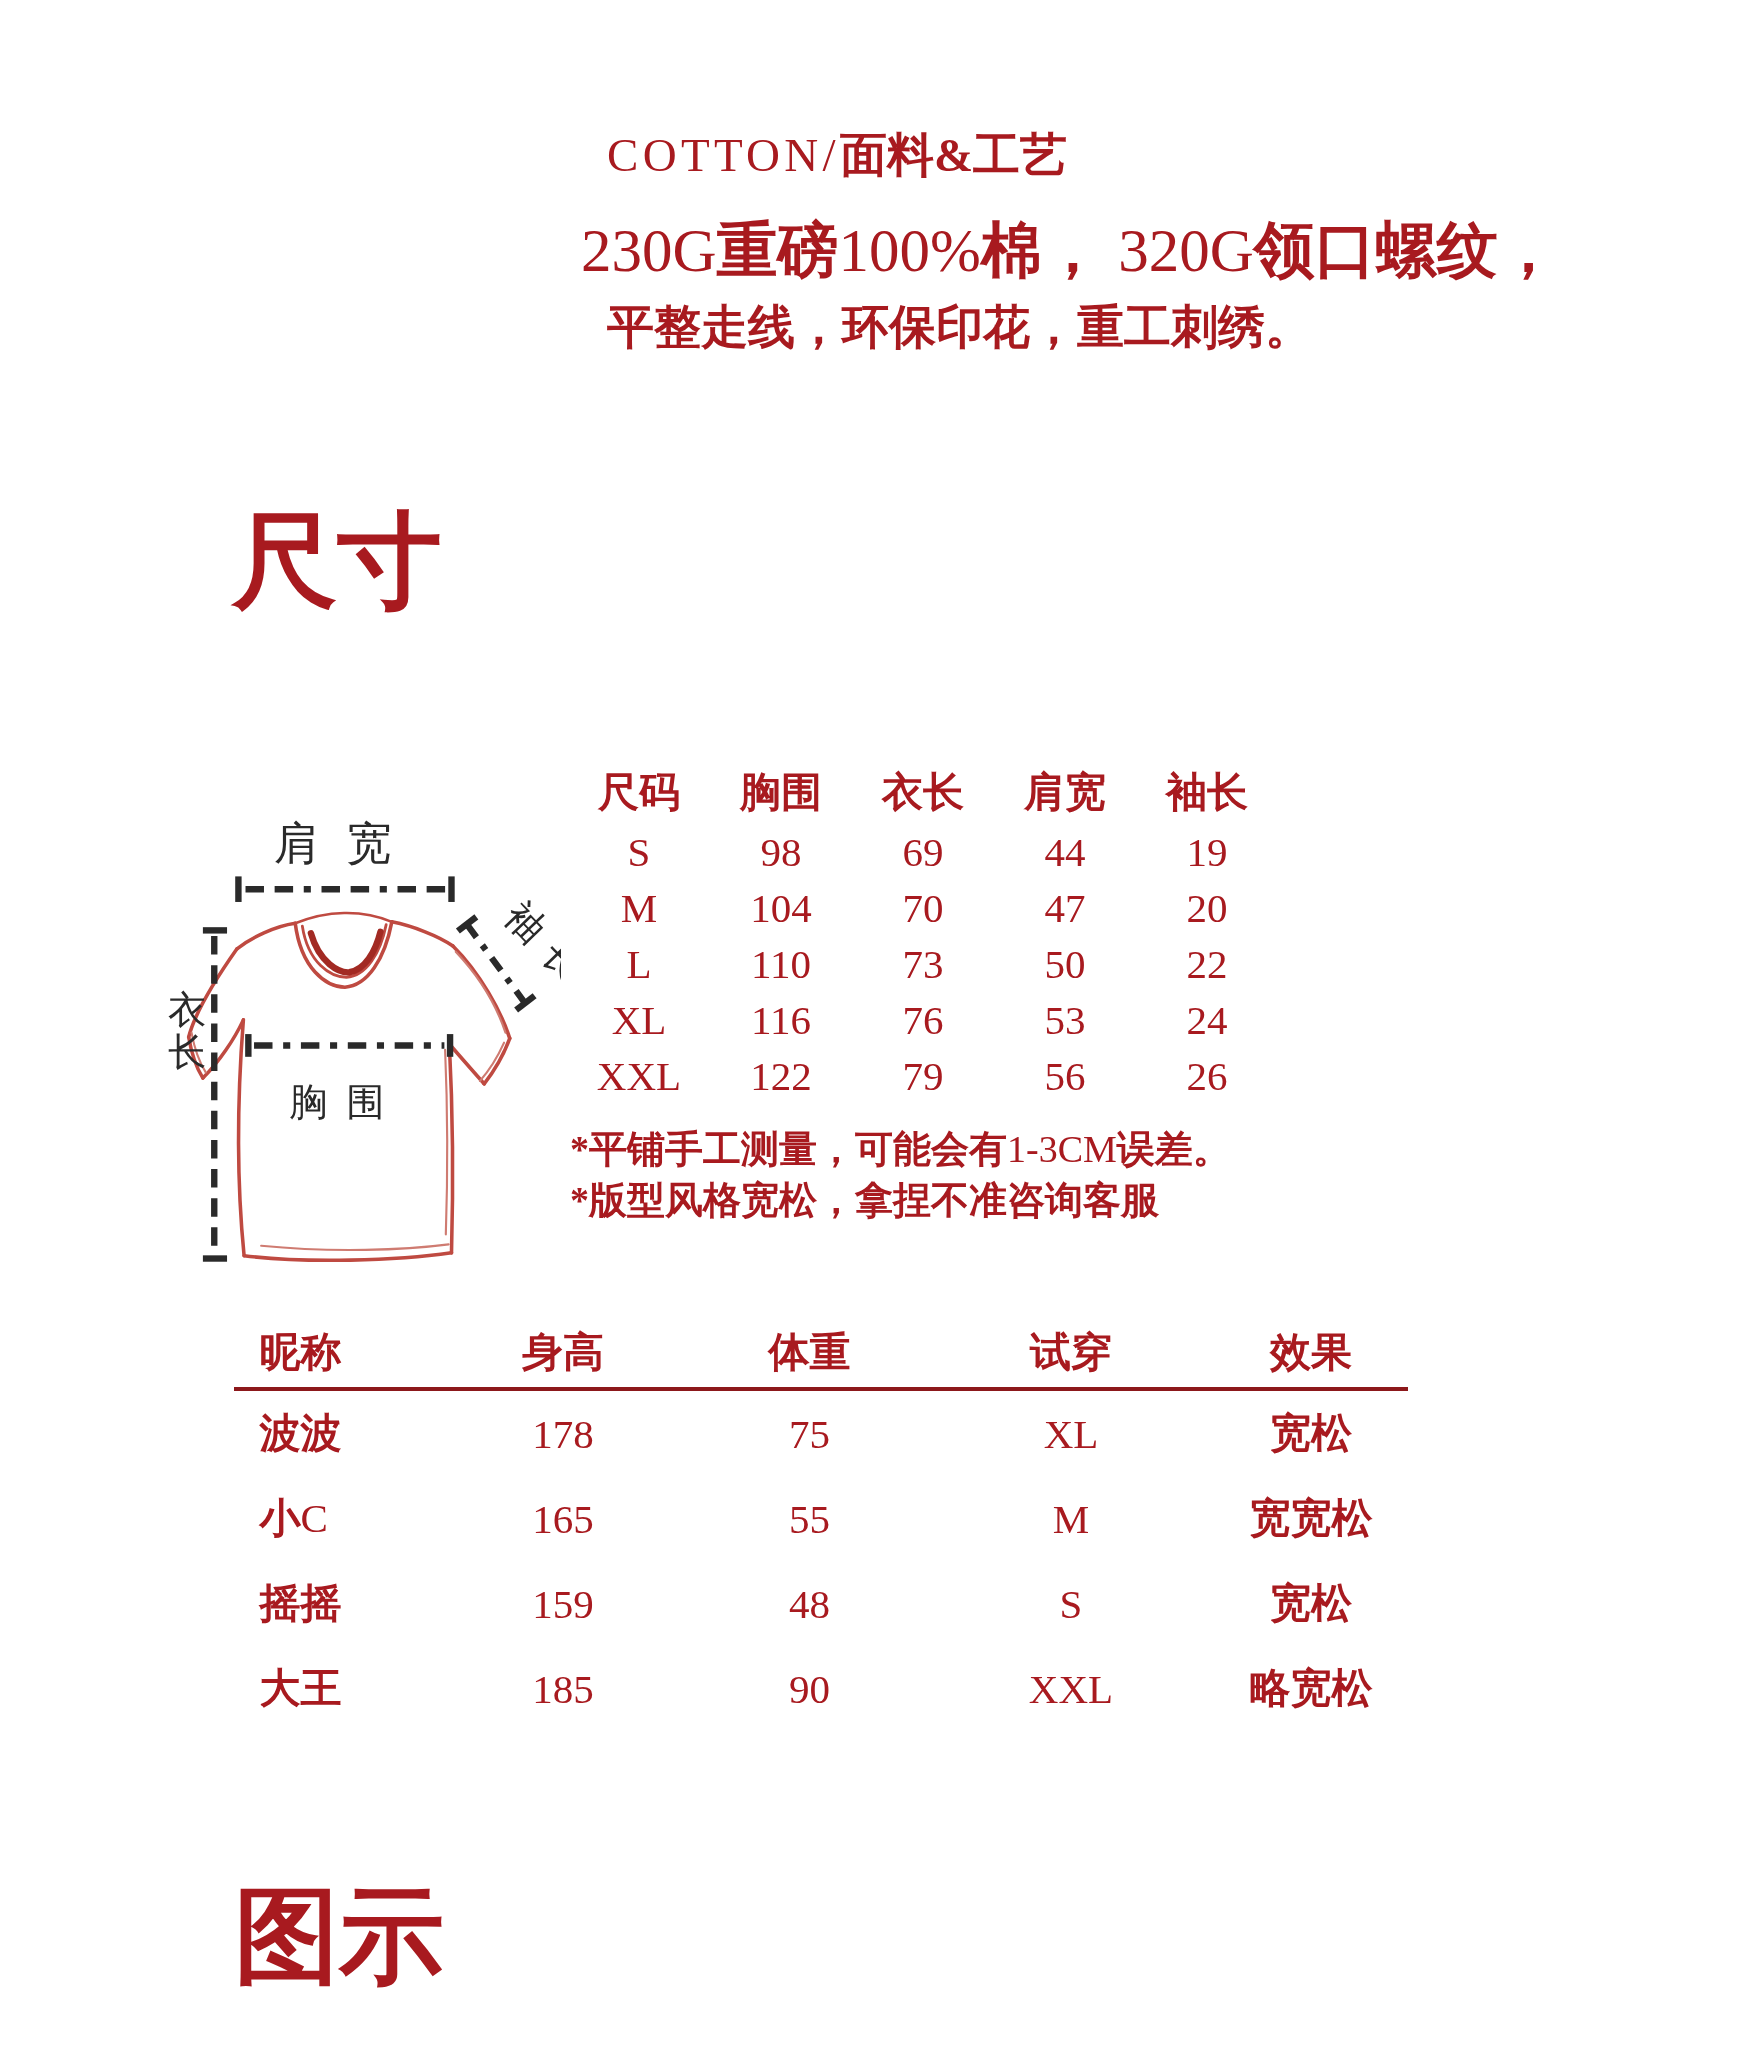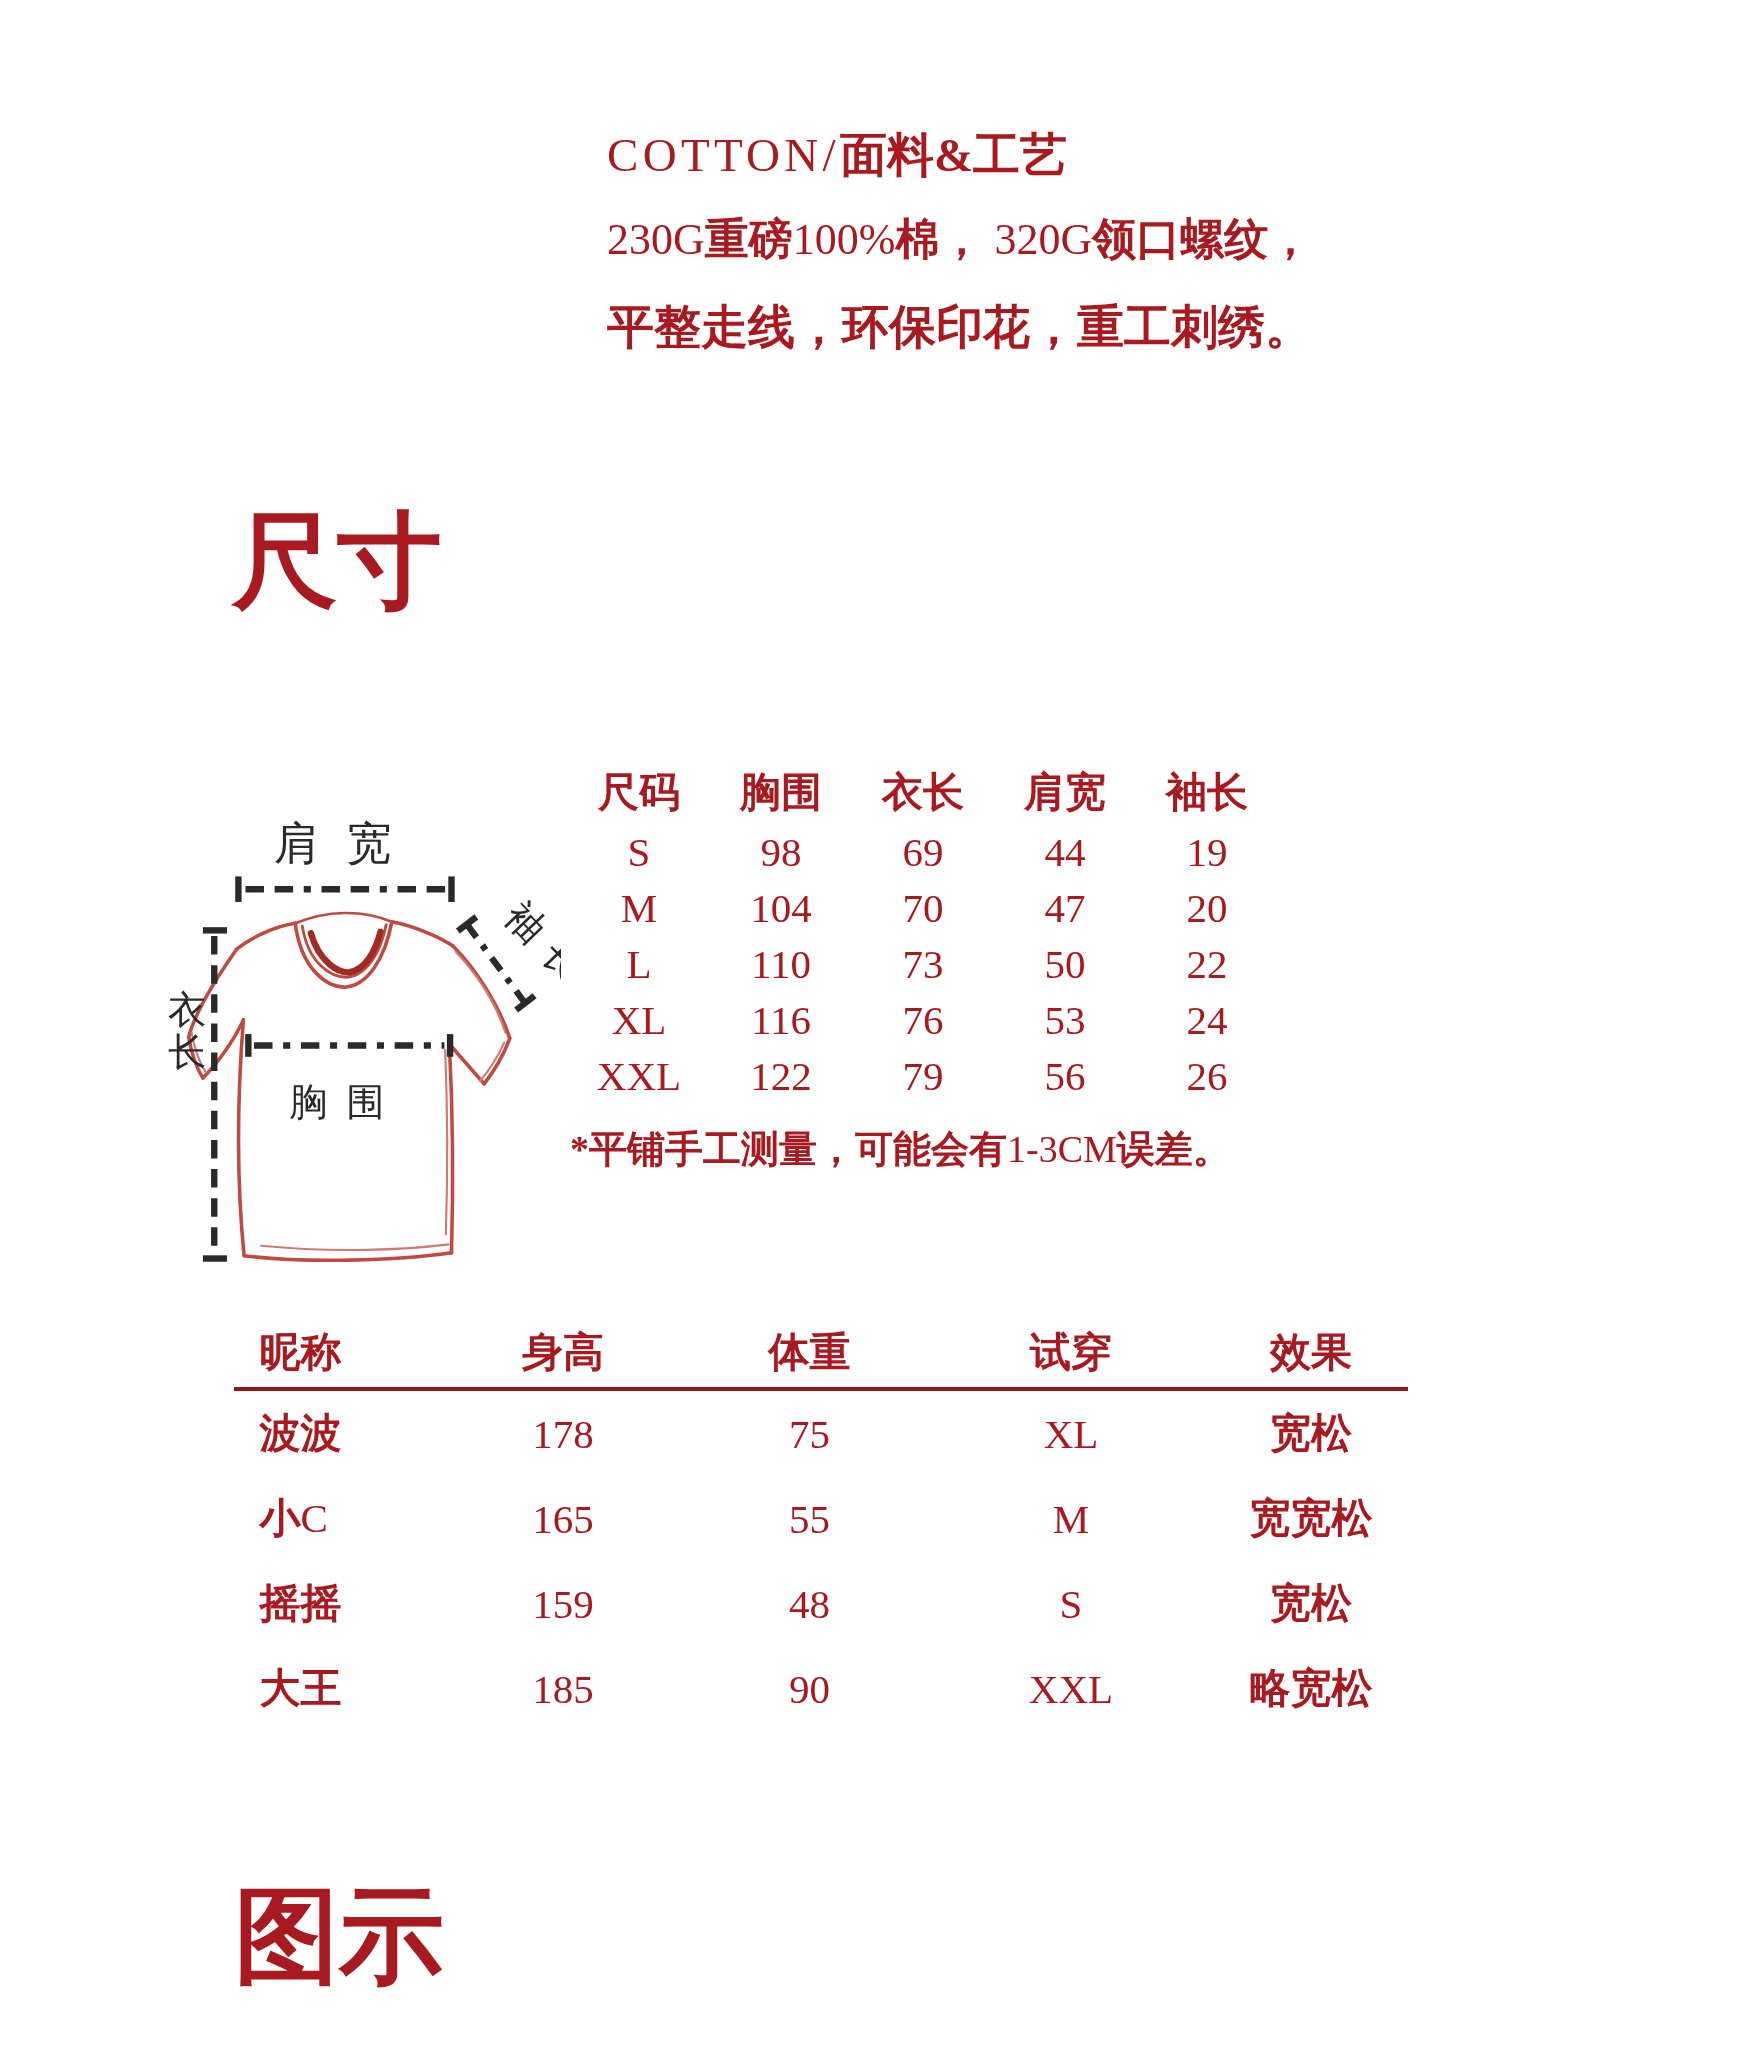--- a/index.html
+++ b/index.html
@@ -8,21 +8,21 @@
     font-family:"Liberation Serif","DejaVu Serif",serif;
     color:#a81a1f;position:relative;overflow:hidden;
   }
   #page{position:absolute;left:0;top:0;width:1762px;height:2066px;background:#ffffff;margin-top:20px;}
   .abs{position:absolute;}
   .zh{font-weight:700;}
   .lat{font-weight:400;}
   
   #cotton-title{left:607px;top:104px;font-size:47px;white-space:nowrap;}
   #cotton-title .lat{letter-spacing:4.3px;}
-  #cotton-line1{left:607px;top:190px;font-size:44px;white-space:nowrap;}
+  #cotton-line1{left:581px;top:190px;font-size:61px;white-space:nowrap;}
   #cotton-line2{left:607px;top:276px;font-size:47px;white-space:nowrap;}
   
   #size-title{left:232px;top:484px;font-size:105px;line-height:1.1;white-space:nowrap;}
   #size-subtitle{left:594px;top:625px;font-size:44px;white-space:nowrap;}
   #size-subtitle .lat{letter-spacing:7px;}
   #legend-title{left:234px;top:1859px;font-size:105px;line-height:1.1;white-space:nowrap;}
   
   #size-table{left:568px;top:740px;width:711px;}
   #size-table .t-head{display:grid;grid-template-columns:repeat(5,142px);height:64px;align-items:center;}
   #size-table .t-body{display:grid;grid-template-columns:repeat(5,142px);grid-auto-rows:56px;align-items:center;}
@@ -142,20 +142,21 @@
         <div class="cell c0"><span class="lat">XXL</span></div>
         <div class="cell c1"><span class="lat">122</span></div>
         <div class="cell c2"><span class="lat">79</span></div>
         <div class="cell c3"><span class="lat">56</span></div>
         <div class="cell c4"><span class="lat">26</span></div>
       </div>
     </div>
 
   <div class="abs" id="size-notes">
     <div><span class="zh">*平铺手工测量，可能会有</span><span class="lat">1-3CM</span><span class="zh">误差。</span></div>
+    <div><span class="zh">*版型风格宽松，拿捏不准咨询客服</span></div>
   </div>
 
   <div class="abs" id="model-table">
       <div class="t-head">
         <div class="cell c0"><span class="zh">昵称</span></div>
         <div class="cell c1"><span class="zh">身高</span></div>
         <div class="cell c2"><span class="zh">体重</span></div>
         <div class="cell c3"><span class="zh">试穿</span></div>
         <div class="cell c4"><span class="zh">效果</span></div>
       </div>

